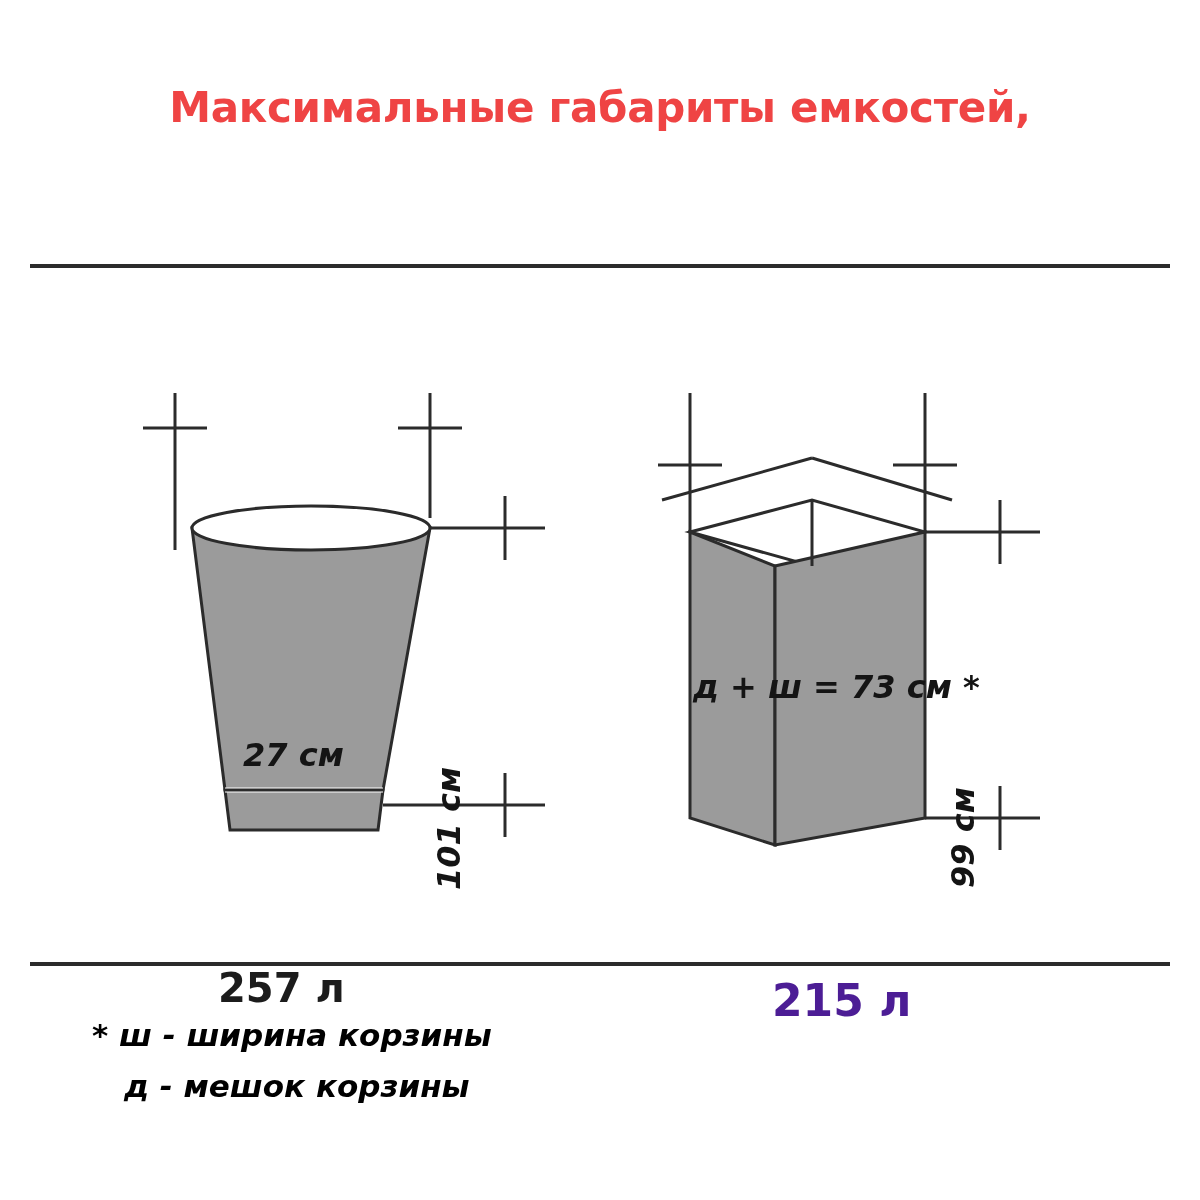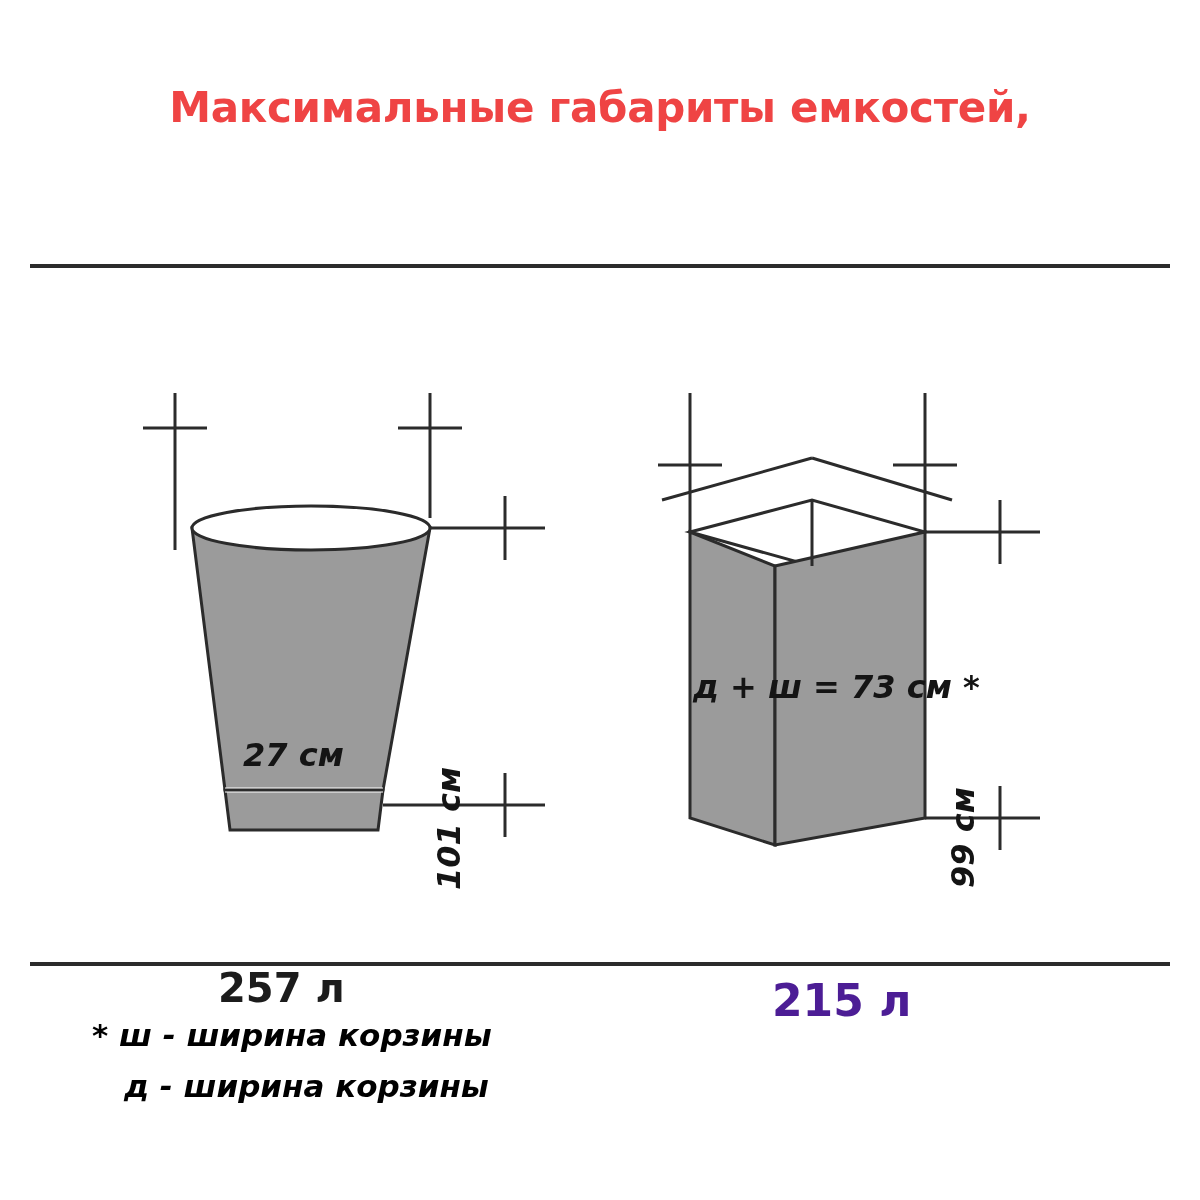--- a/index.html
+++ b/index.html
@@ -198,16 +198,16 @@
 
     <div class="lbl lbl-sum-right">д + ш = 73 см *</div>
     <div class="lbl lbl-height-right">99 см</div>
     <div class="lbl lbl-vol-right">215 л</div>
   </div>
 
   <div class="rule bottom"></div>
 
   <div class="footnotes">
     <div class="fn1">* ш - ширина корзины</div>
-    <div class="fn2">д  - ширина корзины</div>
+    <div class="fn2">д  - мешок корзины</div>
   </div>
 
 </div>
 
 </body></html>

